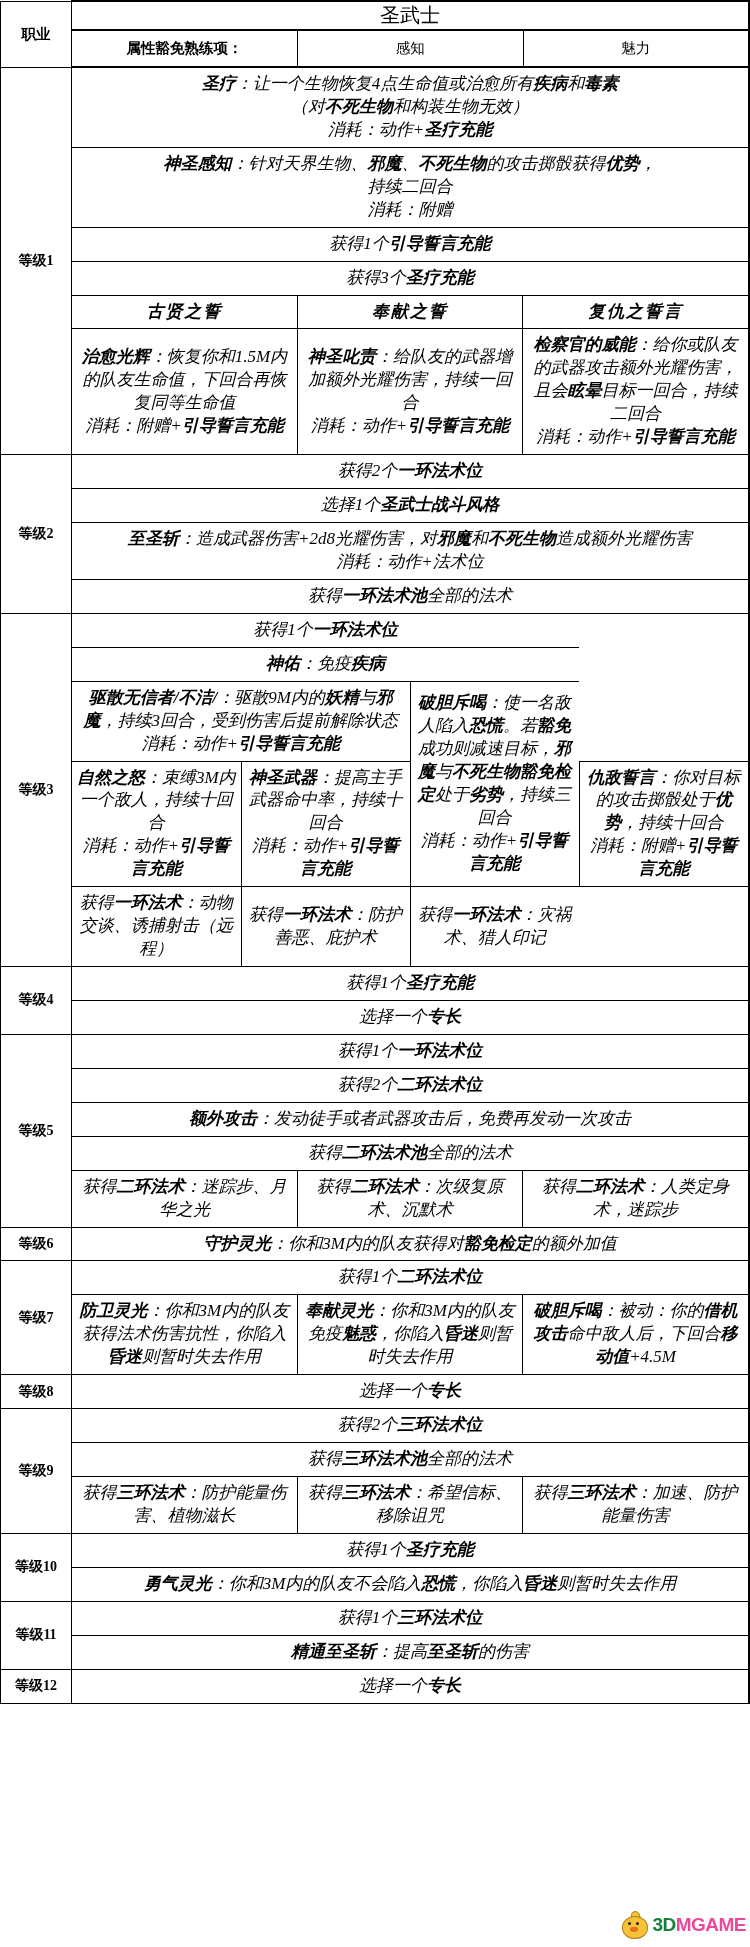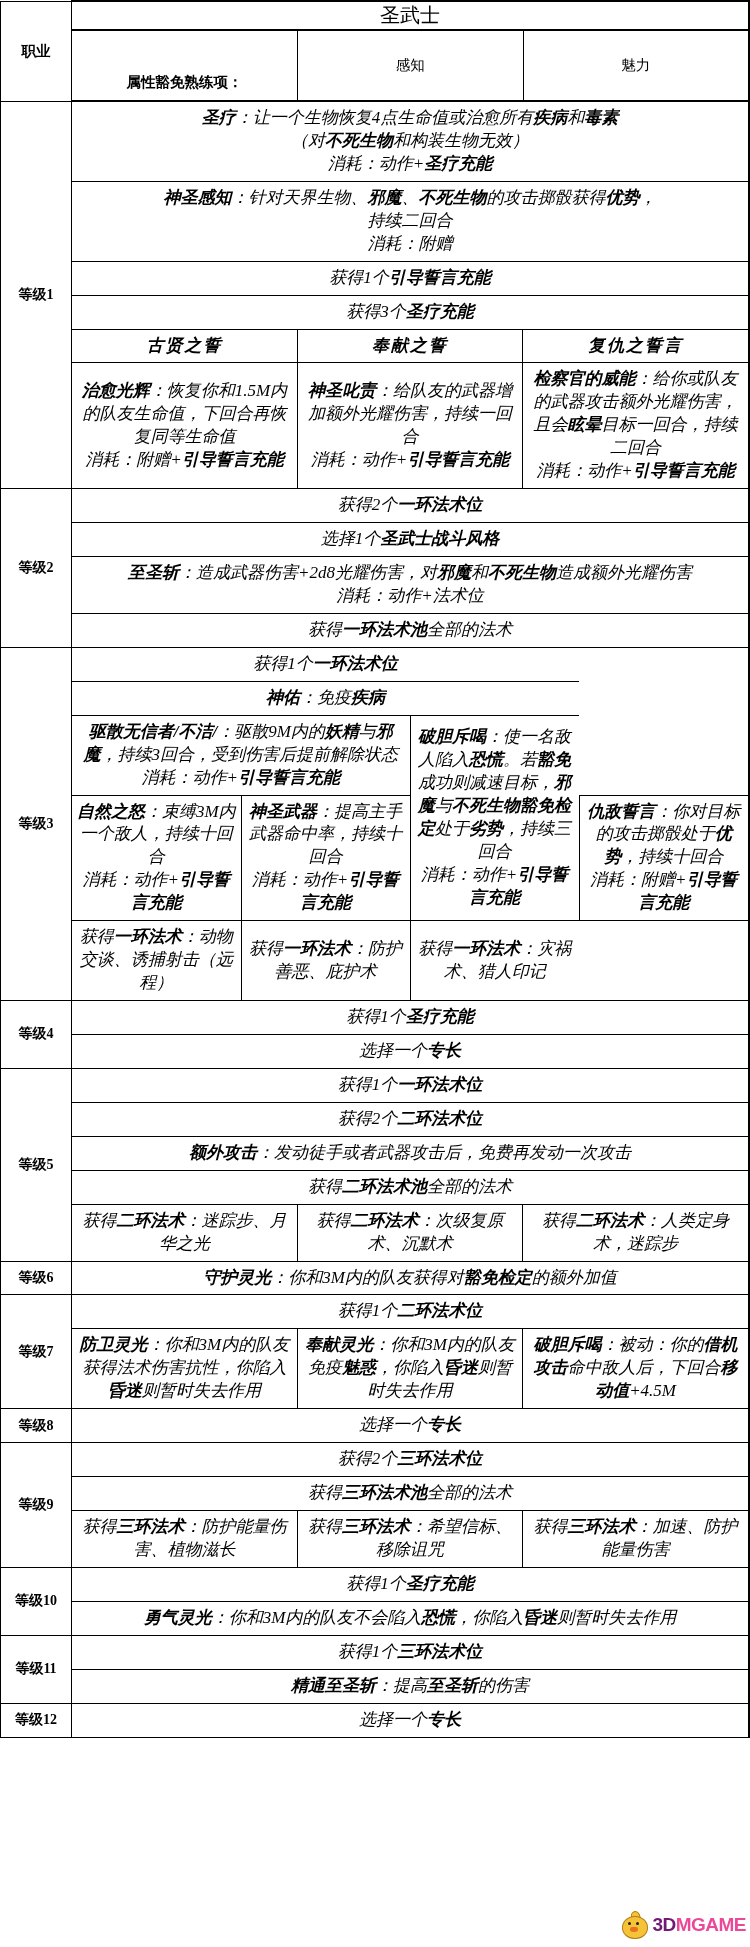--- a/index.html
+++ b/index.html
@@ -134,40 +134,40 @@
     width: 8px; height: 5px;
     background: #e8731d;
     border-radius: 2px 2px 50% 50%;
   }
   .wm .label {
     font-family: "Liberation Sans", sans-serif;
     font-weight: bold;
     font-size: 19px;
     letter-spacing: -0.5px;
   }
-  .wm .label .d3 { color: #701a75; }
+  .wm .label .d3 { color: #15803d; }
   .wm .label .rest { color: #ec4899; }
 </style>
 </head>
 <body>
 
 <div id="sheet">
 
   <table class="main">
     <tbody>
 
       <tr>
         <td class="joblabel" rowspan="2">职业</td>
         <td colspan="3" style="border:2px solid #000;border-left:none;">
           <div class="hdr-title">圣武士</div>
         </td>
       </tr>
       <tr>
         <td style="width:226px;border-left:none;border-bottom:2px solid #000;">
-          <div class="hdr-sub" style="text-align:center;padding:8px 2px;margin-top:34px;">属性豁免熟练项：</div>
+          <div class="hdr-sub" style="text-align:center;padding:8px 2px;">属性豁免熟练项：</div>
         </td>
         <td style="width:227px;border-bottom:2px solid #000;">
           <div class="hdr-val" style="text-align:center;padding:8px 2px;">感知</div>
         </td>
         <td style="border-bottom:2px solid #000;border-right:2px solid #000;">
           <div class="hdr-val" style="text-align:center;padding:8px 2px;">魅力</div>
         </td>
       </tr>
 
     <tr class="levelblock">

